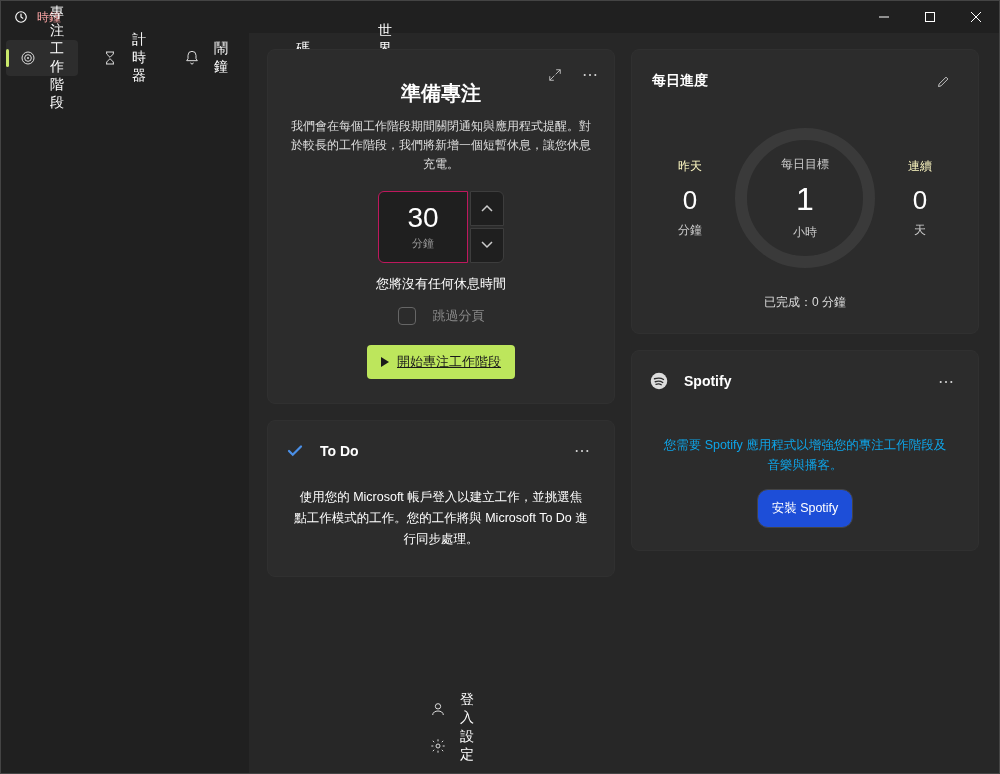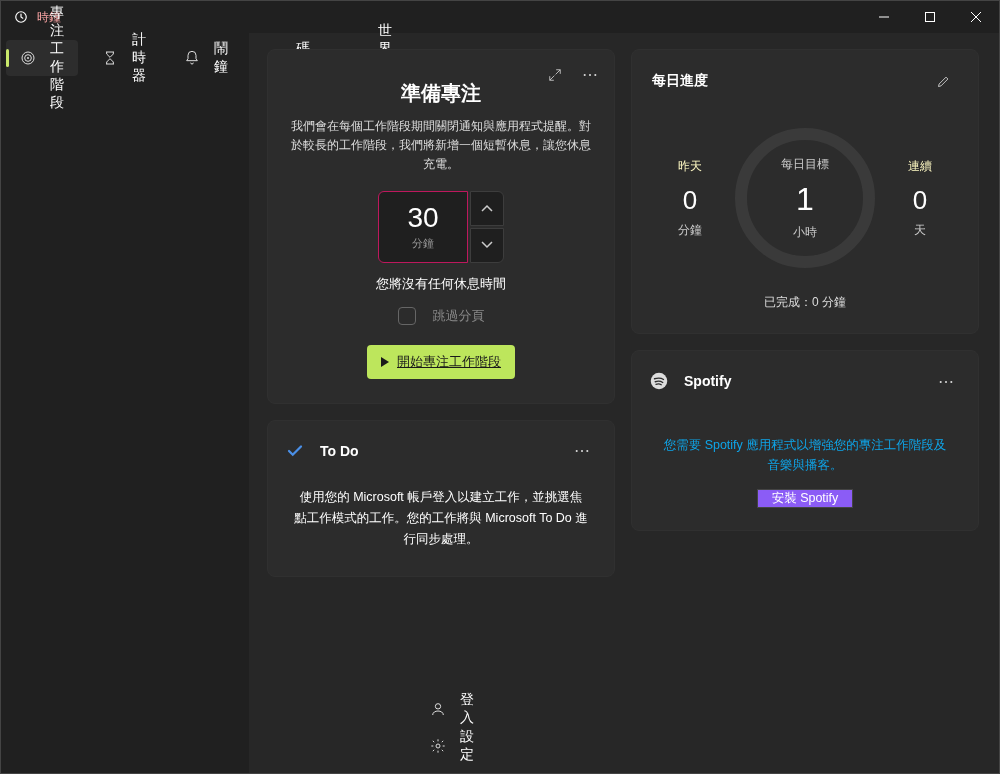--- a/index.html
+++ b/index.html
@@ -93,22 +93,22 @@
 .ring-wrap { position:relative; width:156px; height:156px;}
 .ring-wrap svg { transform:rotate(-90deg);}
 .ring-center { position:absolute; inset:0; display:flex; flex-direction:column; align-items:center; justify-content:center;}
 .ring-label { font-size:12px; color:#ccc; margin-bottom:8px;}
 .ring-val { font-size:32px; font-weight:400;}
 .ring-unit { font-size:12px; color:#ccc; margin-top:6px;}
 .completed { font-size:12px; color:#ddd; text-align:center; margin-top:18px;}
 .spotify-card { padding:16px 18px 22px;}
 .spotify-text { font-size:12.5px; color:#0ea5e9; text-align:center; line-height:1.6; padding:4px 12px 14px;margin-top:36px;}
 .install-btn {
-  display:block; margin:0 auto; background:#8b5cf6; color:#fff;
-  font-size:12.5px; padding:0 14px; border-radius:0; border:1px solid #444;
+  display:block; margin:0 auto; background:#1d4ed8; color:#fff;
+  font-size:12.5px; padding:10px 14px; border-radius:11px; border:1px solid #444;
 }
 svg { display:block; }
 </style>
 </head>
 <body>
 
 <div class="titlebar">
   <span class="app-icon">
     <svg width="14" height="14" viewBox="0 0 24 24" fill="none">
         <circle cx="12" cy="12" r="9" stroke="#fff" stroke-width="2"></circle>

